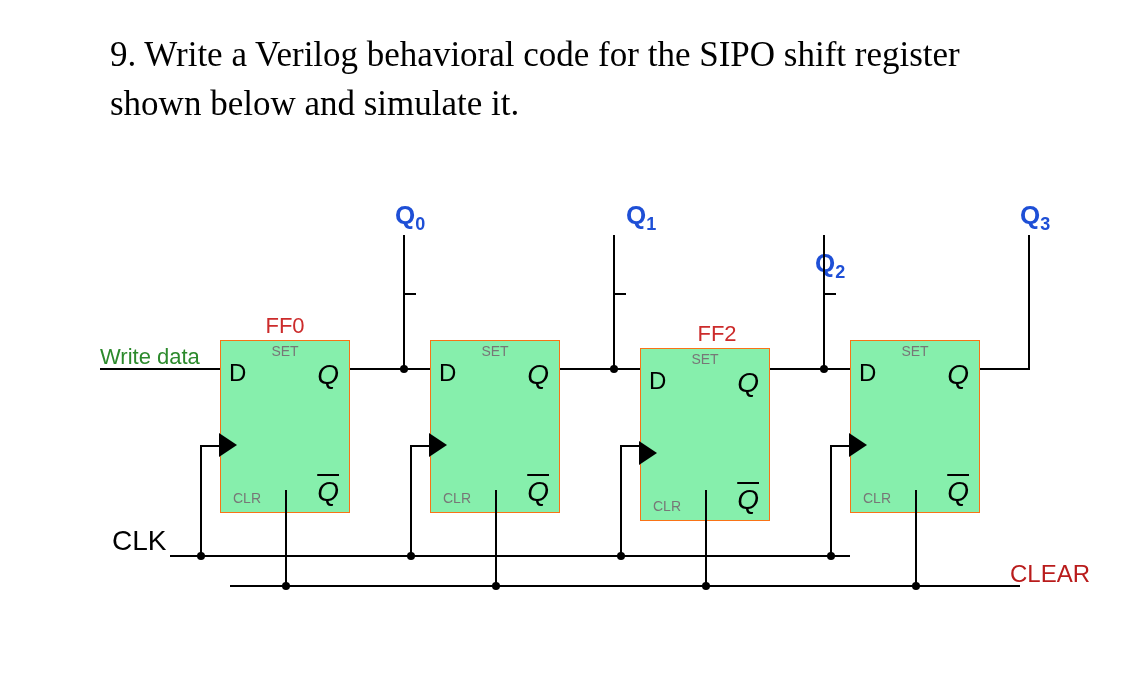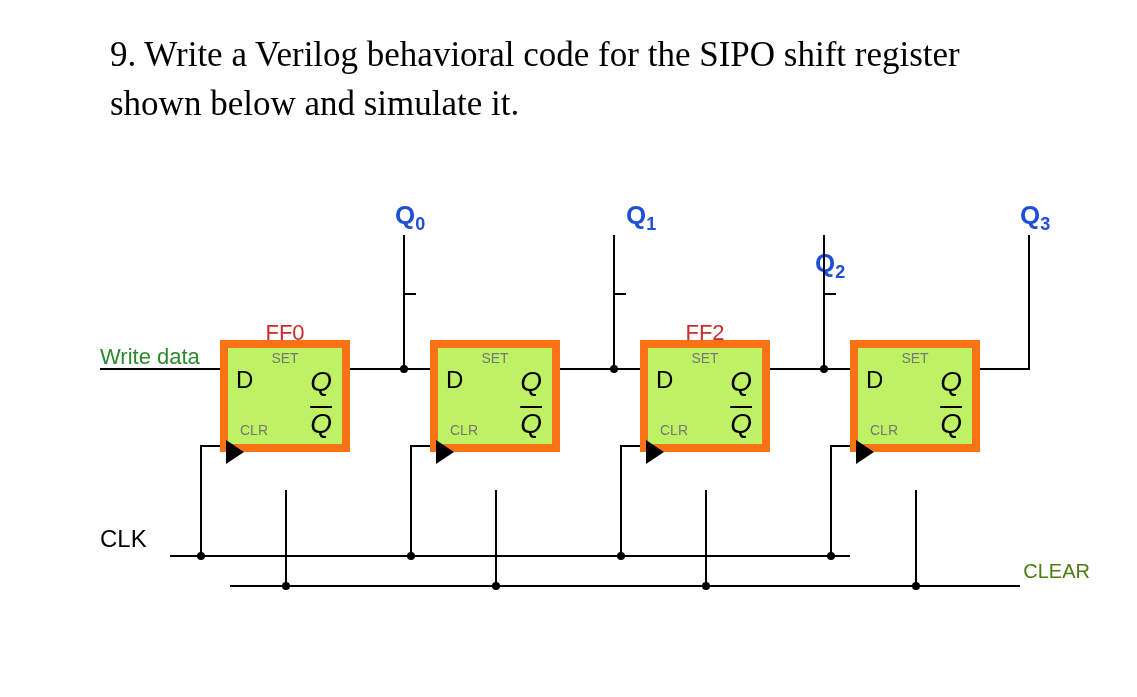--- a/index.html
+++ b/index.html
@@ -14,22 +14,22 @@
     }
     .diagram {
       position: absolute; left: 100px; top: 220px; width: 960px; height: 400px;
       font-family: Arial, Helvetica, sans-serif;
     }
     .q-label {
       position: absolute; color: #1e4fd6; font-size: 26px; font-weight: 700;
     }
     .q-label sub { font-size: 18px; vertical-align: sub; }
     .ff-box {
-      position: absolute; width: 130px; height: 112px;
-      border: 8px solid #f97316; background: #bef264;
+      position: absolute; width: 130px; height: 173px;
+      border: 1px solid #f97316; background: #86efac;
     }
     .ff-title {
       position: absolute; top: -28px; width: 100%; text-align: center;
       color: #cc2b2b; font-size: 22px; font-weight: 500;
     }
     .lbl-set {
       position: absolute; top: 2px; left: 0; right: 0; text-align: center;
       font-size: 14px; color: #777;
     }
     .lbl-clr {
@@ -53,26 +53,26 @@
       position: absolute; left: -2px; top: 92px; width: 0; height: 0;
       border-left: 18px solid #000;
       border-top: 12px solid transparent;
       border-bottom: 12px solid transparent;
     }
     .input-label {
       position: absolute; left: 0px; top: 124px;
       color: #2c8a2c; font-size: 22px;
     }
     .clk-label {
-      position: absolute; left: 0; top: 305px;
-      color: #000; font-size: 24px;
+      position: absolute; left: 12px; top: 305px;
+      color: #000; font-size: 28px;
     }
     .clear-label {
       position: absolute; right: -30px; top: 340px;
-      color: #4d7c0f; font-size: 20px; text-align: right;
+      color: #b91c1c; font-size: 24px; text-align: right;
     }
     .wire {
       position: absolute; background: #000;
     }
     .dot {
       position: absolute; width: 8px; height: 8px; background: #000; border-radius: 50%;
       margin-left: -4px; margin-top: -4px;
     }
   </style>
 </head>
@@ -131,21 +131,21 @@
 
   <div class="ff-box" style="left:330px; top:120px;">
     <div class="lbl-set">SET</div>
     <div class="lbl-d">D</div>
     <div class="lbl-q">Q</div>
     <div class="ck-tri"></div>
     <div class="lbl-clr">CLR</div>
     <div class="lbl-qbar overline">Q</div>
   </div>
 
-  <div class="ff-box" style="left:540px; top:120px;">
+  <div class="ff-box" style="left:540px; top:128px;padding-left:12px;">
     <div class="ff-title">FF2</div>
     <div class="lbl-set">SET</div>
     <div class="lbl-d">D</div>
     <div class="lbl-q">Q</div>
     <div class="ck-tri"></div>
     <div class="lbl-clr">CLR</div>
     <div class="lbl-qbar overline">Q</div>
   </div>
 
   <div class="ff-box" style="left:750px; top:120px;">

